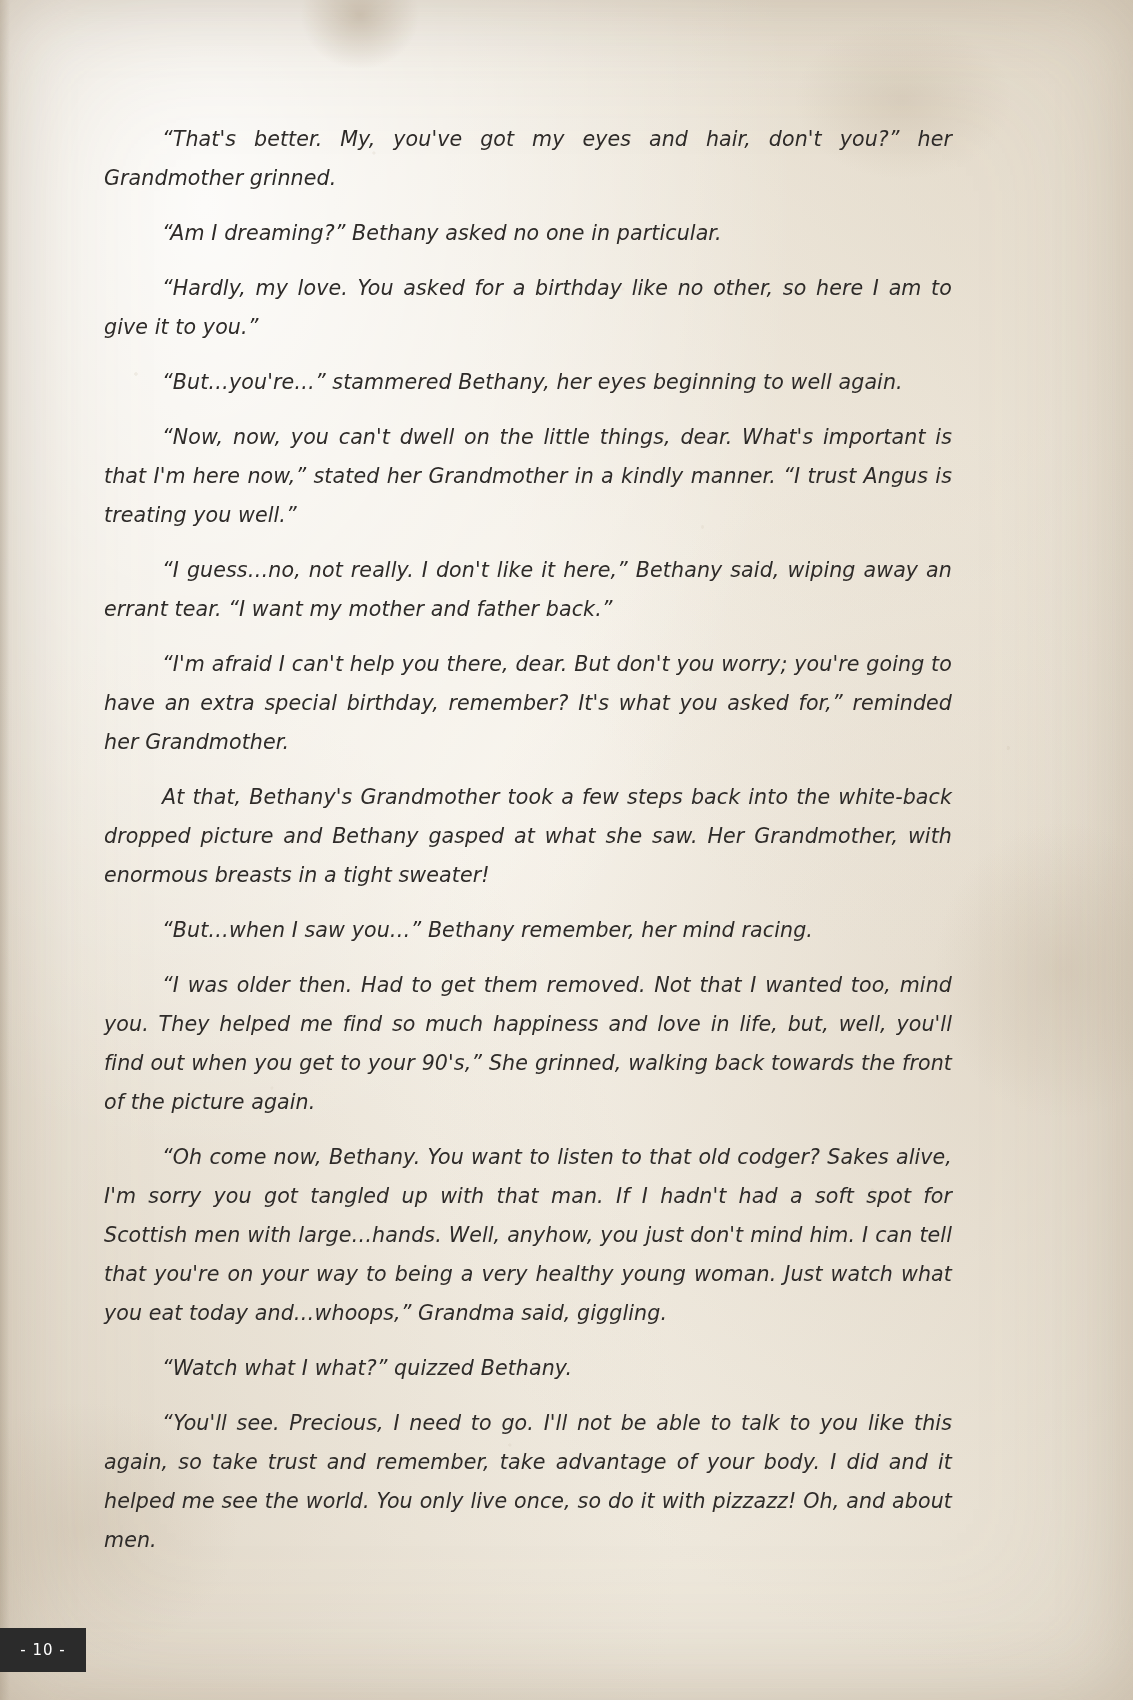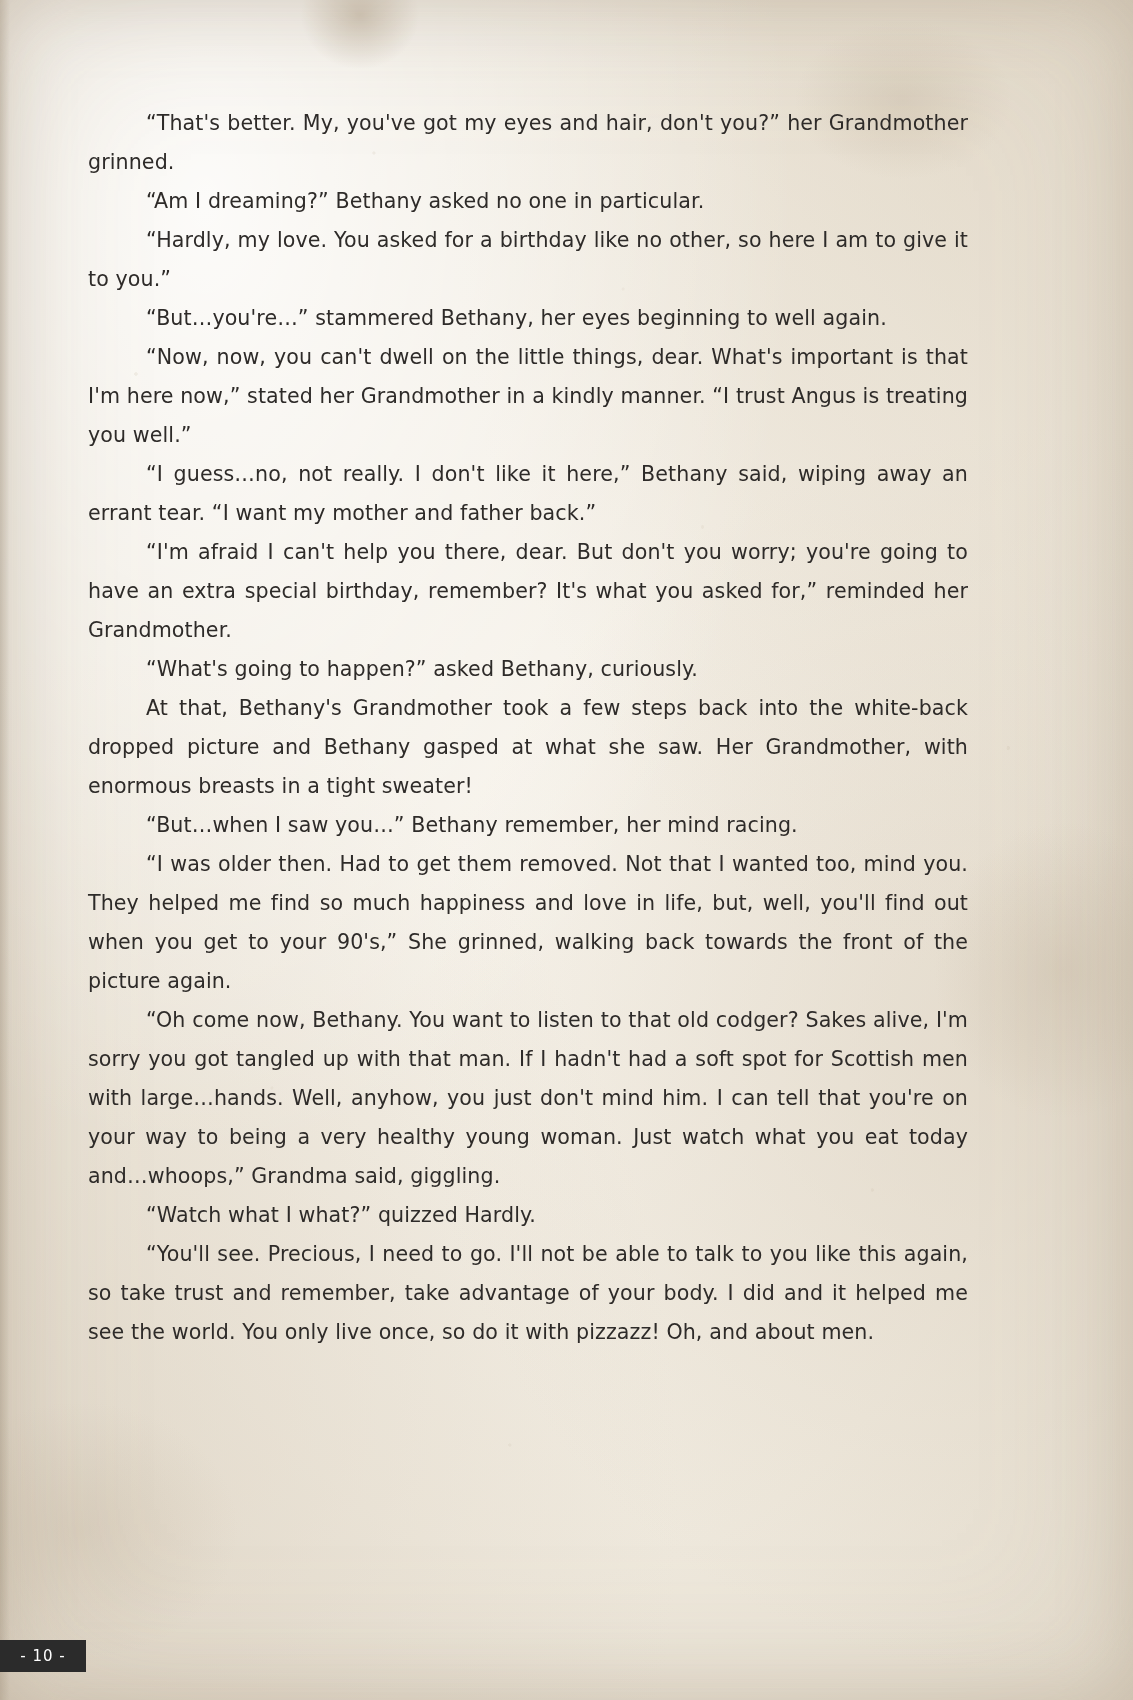--- a/index.html
+++ b/index.html
@@ -79,33 +79,34 @@
     color: #2e2b29;
     font-family: "DejaVu Sans", sans-serif;
     font-size: 20.6px;
     line-height: 39px;
     text-align: justify;
     text-justify: inter-word;
     letter-spacing: 0.1px;
     font-weight: 400;
   }
   .text-block p {
-    margin: 0;
+    margin: 16px;
     text-indent: 58px;
+    font-style: italic;
   }
   .text-block p:last-child {
     text-align: justify;
   }
 
   .page-number-tab {
     position: absolute;
     left: 0;
     bottom: 28px;
     width: 86px;
-    height: 32px;
+    height: 44px;
     background: #2b2b2b;
     color: #ffffff;
     display: flex;
     align-items: center;
     justify-content: center;
     font-family: "DejaVu Sans", sans-serif;
     font-size: 15px;
     letter-spacing: 1px;
   }
   .spine {
@@ -132,26 +133,25 @@
   <div class="edge-shade"></div>
 
   <div class="text-block">
     <p>“That's better. My, you've got my eyes and hair, don't you?” her Grandmother grinned.</p>
     <p>“Am I dreaming?” Bethany asked no one in particular.</p>
     <p>“Hardly, my love. You asked for a birthday like no other, so here I am to give it to you.”</p>
     <p>“But…you're…” stammered Bethany, her eyes beginning to well again.</p>
     <p>“Now, now, you can't dwell on the little things, dear. What's important is that I'm here now,” stated her Grandmother in a kindly manner. “I trust Angus is treating you well.”</p>
     <p>“I guess…no, not really. I don't like it here,” Bethany said, wiping away an errant tear. “I want my mother and father back.”</p>
     <p>“I'm afraid I can't help you there, dear. But don't you worry; you're going to have an extra special birthday, remember? It's what you asked for,” reminded her Grandmother.</p>
-    <p>“What's going to happen?” asked Bethany, curiously.</p>
     <p>At that, Bethany's Grandmother took a few steps back into the white-back dropped picture and Bethany gasped at what she saw. Her Grandmother, with enormous breasts in a tight sweater!</p>
     <p>“But…when I saw you…” Bethany remember, her mind racing.</p>
     <p>“I was older then. Had to get them removed. Not that I wanted too, mind you. They helped me find so much happiness and love in life, but, well, you'll find out when you get to your 90's,” She grinned, walking back towards the front of the picture again.</p>
     <p>“Oh come now, Bethany. You want to listen to that old codger? Sakes alive, I'm sorry you got tangled up with that man. If I hadn't had a soft spot for Scottish men with large…hands. Well, anyhow, you just don't mind him. I can tell that you're on your way to being a very healthy young woman. Just watch what you eat today and…whoops,” Grandma said, giggling.</p>
-    <p>“Watch what I what?” quizzed Hardly.</p>
+    <p>“Watch what I what?” quizzed Bethany.</p>
     <p>“You'll see. Precious, I need to go. I'll not be able to talk to you like this again, so take trust and remember, take advantage of your body. I did and it helped me see the world. You only live once, so do it with pizzazz! Oh, and about men.</p>
   </div>
 
   <div class="page-number-tab">
     <span>- 10 -</span>
   </div>
 
 </div>
 
 </body></html>

